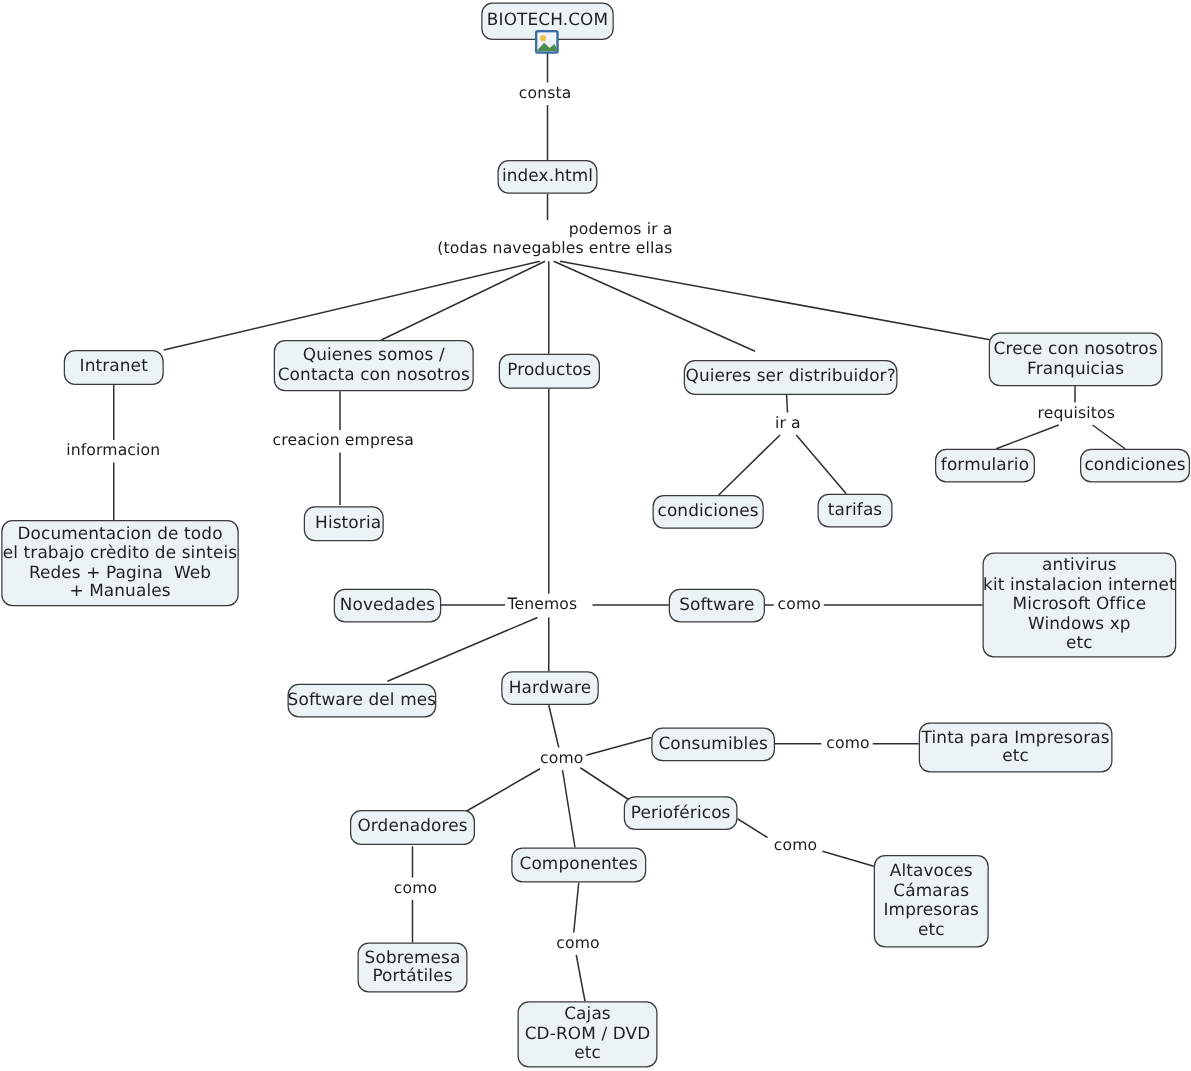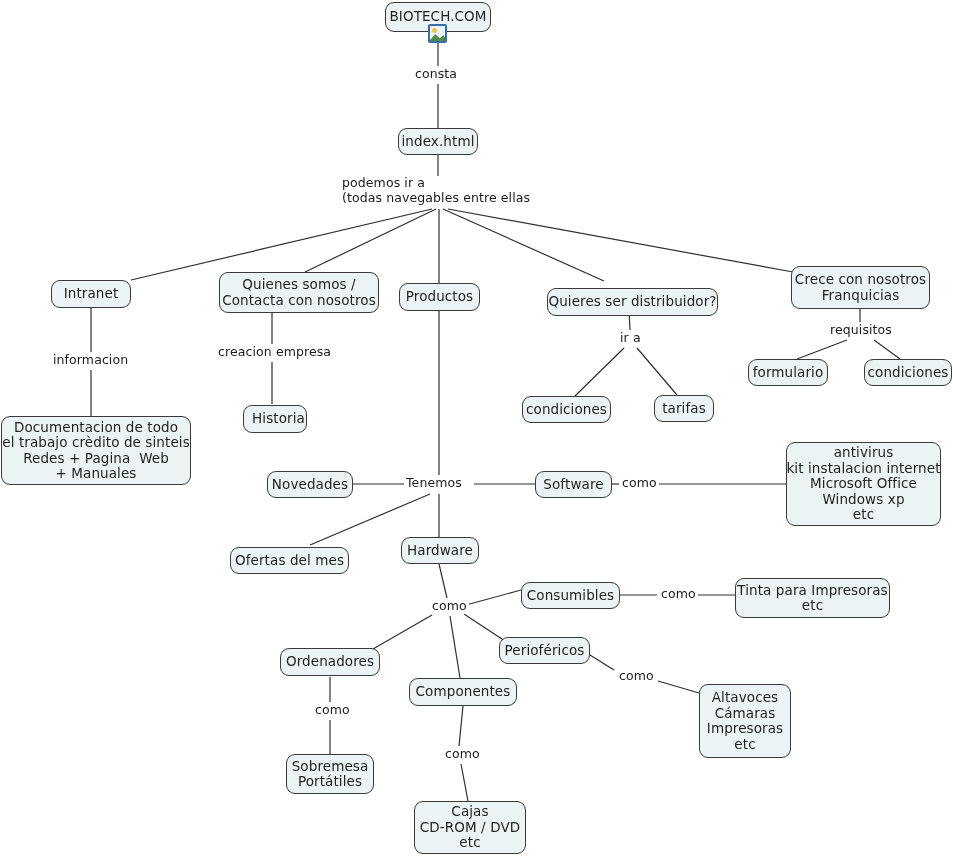--- a/index.html
+++ b/index.html
@@ -49,21 +49,21 @@
     padding: 3px 9px;
     white-space: pre;
     letter-spacing: 0.1px;
   }
   .link-label {
     position: absolute;
     font-size: 12.5px;
     line-height: 14.5px;
     color: #1b1b1b;
     background: #ffffff;
-    text-align: left;
+    text-align: right;
     white-space: pre;
     padding: 0 2px;
     letter-spacing: 0.1px;
   }
   .img-badge {
     position: absolute;
     width: 19px;
     height: 19px;
     box-sizing: border-box;
     border: 2px solid #3a6ea5;
@@ -210,21 +210,21 @@
   <div class="node" style="left:535px; top:471px; width:77px; height:27px;">Software</div>
 
   <div class="link-label" style="left:620px; top:476px;">como</div>
 
   <div class="node" style="left:786px; top:442px; width:155px; height:84px;">antivirus
 kit instalacion internet
 Microsoft Office
 Windows xp
 etc</div>
 
-  <div class="node" style="left:230px; top:547px; width:119px; height:27px;">Ofertas del mes</div>
+  <div class="node" style="left:230px; top:547px; width:119px; height:27px;">Software del mes</div>
 
   <div class="node" style="left:401px; top:537px; width:78px; height:27px;">Hardware</div>
 
   <div class="link-label" style="left:430px; top:599px;">como</div>
 
   <div class="node" style="left:521px; top:582px; width:99px; height:27px;">Consumibles</div>
 
   <div class="link-label" style="left:659px; top:587px;">como</div>
 
   <div class="node" style="left:735px; top:578px; width:155px; height:40px;">Tinta para Impresoras

